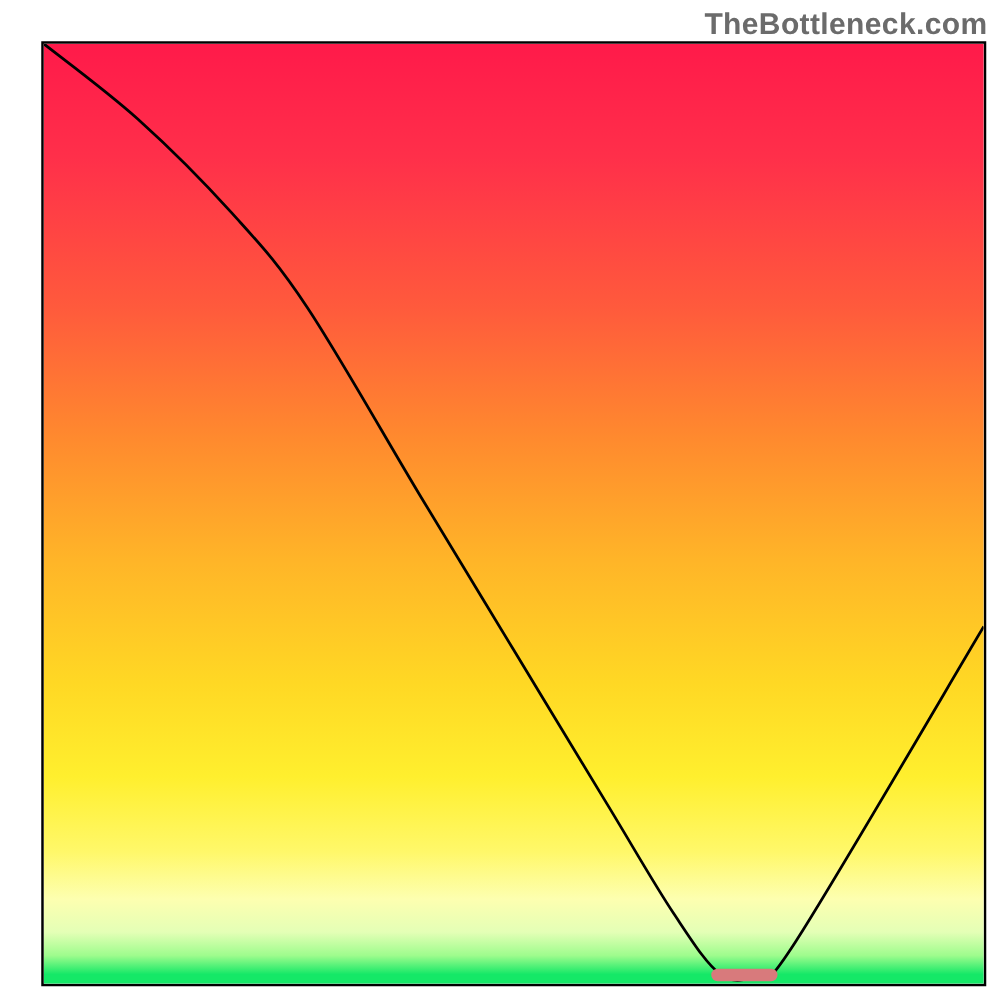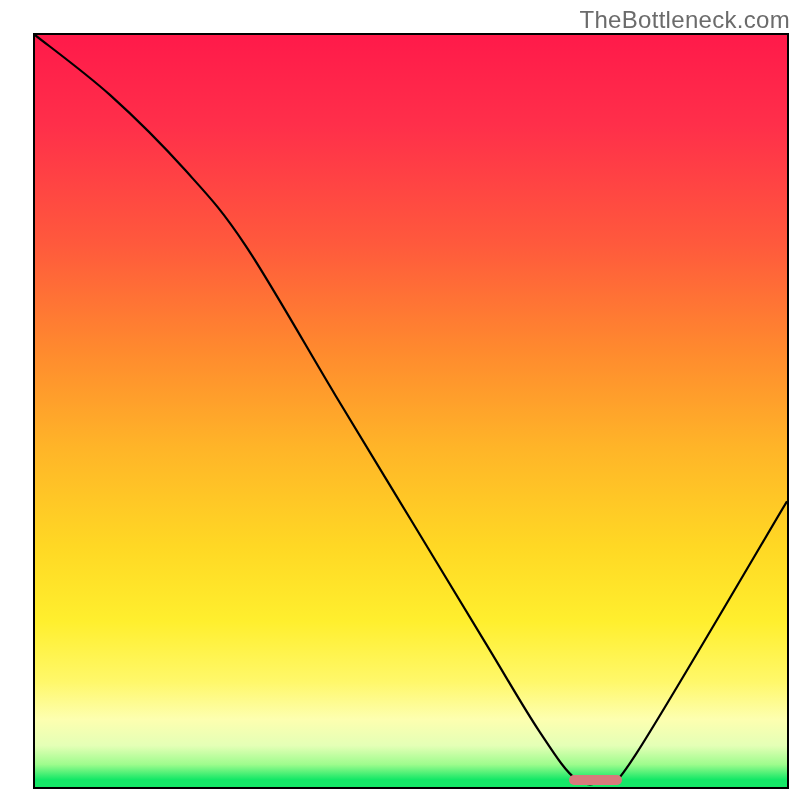--- a/index.html
+++ b/index.html
@@ -52,21 +52,21 @@
     position: absolute;
     height: 10px;
     border-radius: 6px;
     background: #d87a7c;
   }
   .watermark {
     position: absolute;
     top: 6px;
     right: 10px;
     font-size: 24px;
-    font-weight: normal;
+    font-weight: bold;
     color: #6b6b6b;
     letter-spacing: 0.3px;
   }
 </style>
 </head>
 <body>
 
 <div class="watermark">TheBottleneck.com</div>
 
 <div class="chart-frame">

